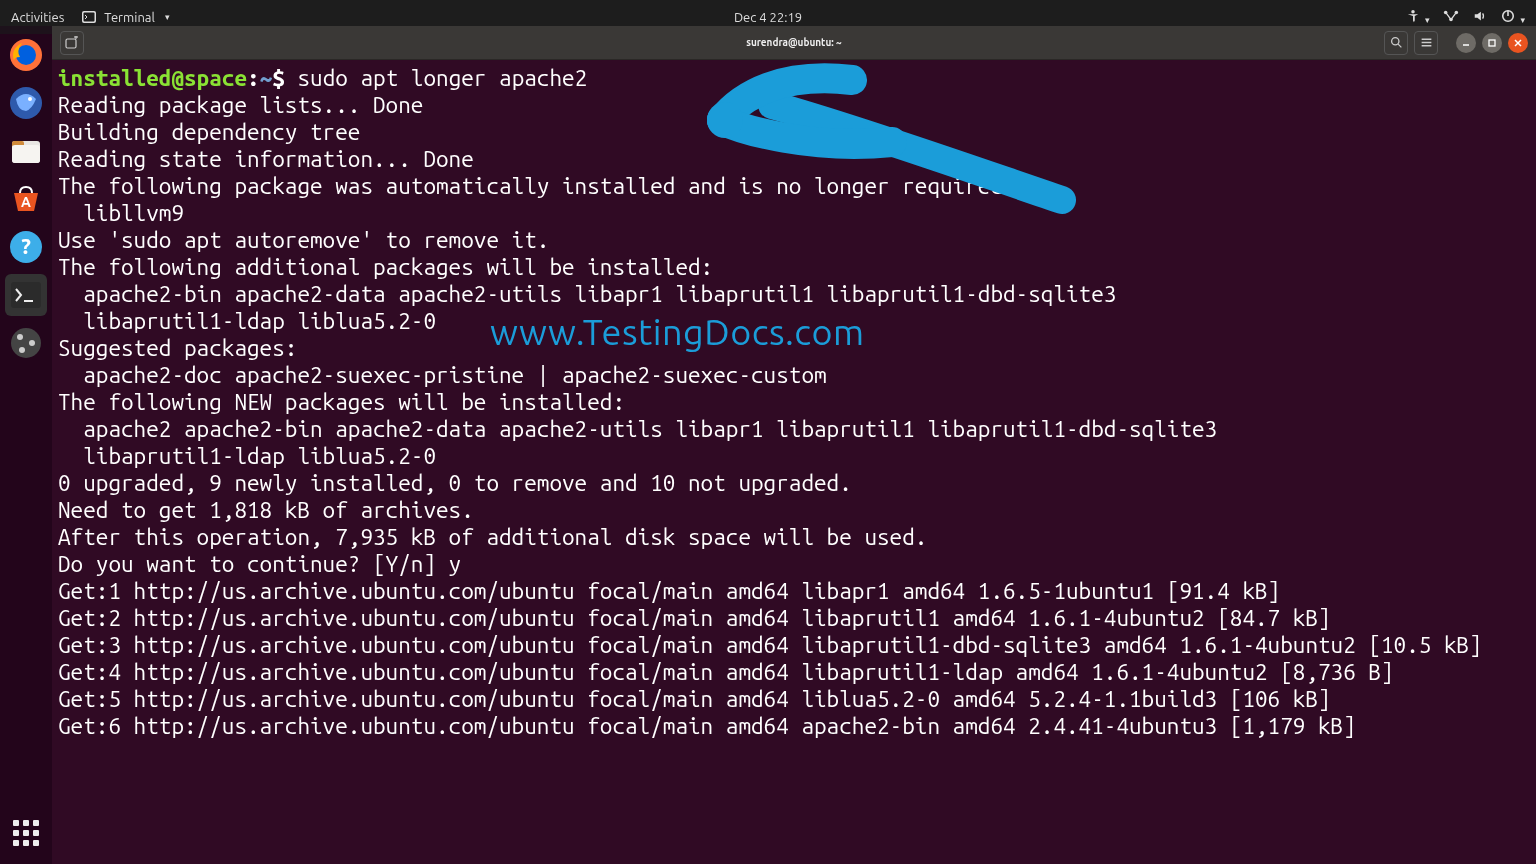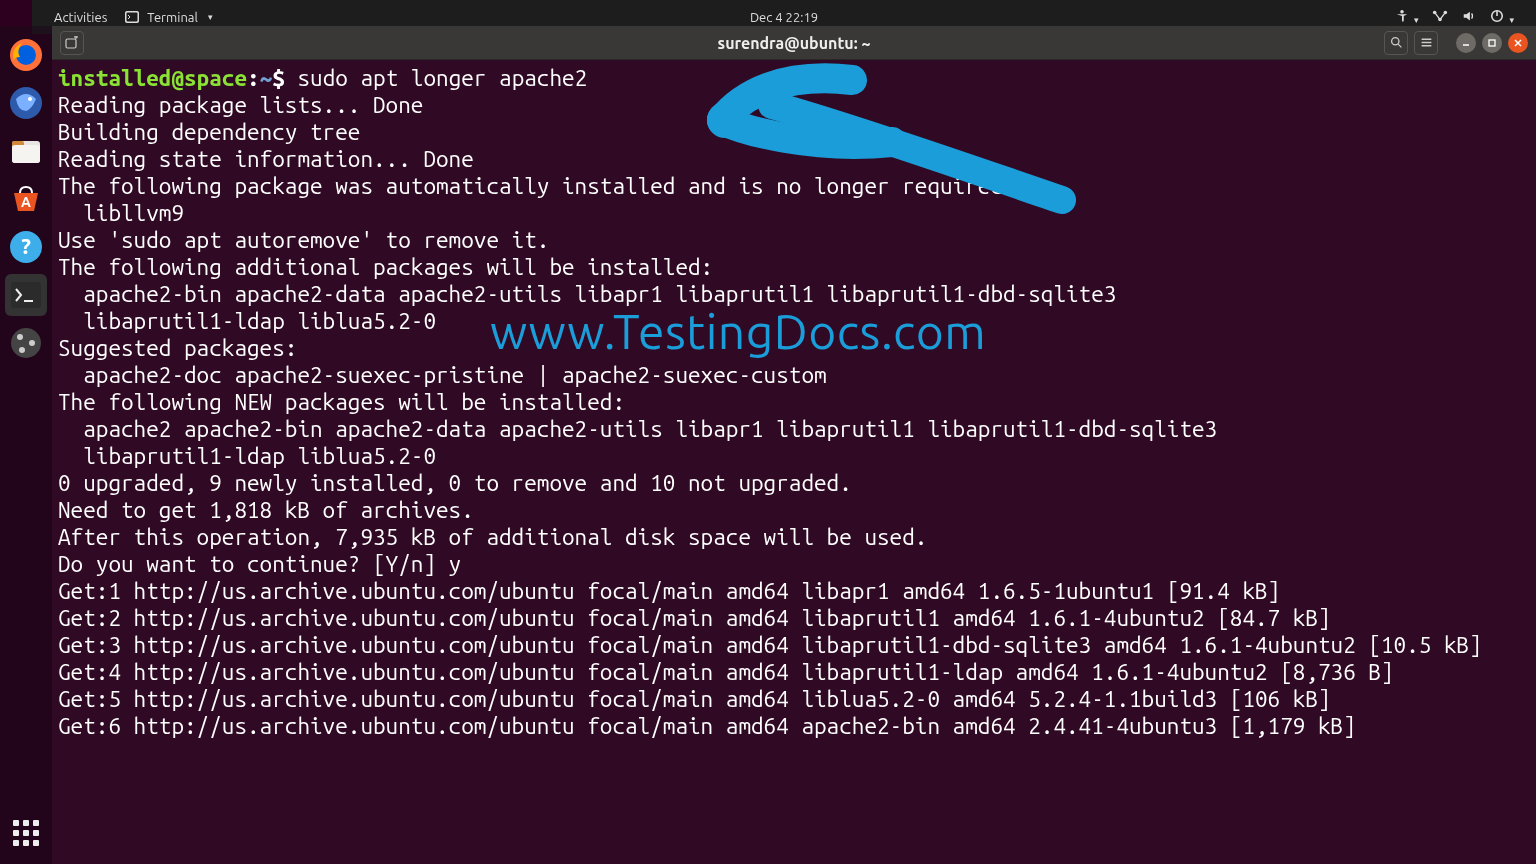--- a/index.html
+++ b/index.html
@@ -2,21 +2,21 @@
 <html><head>
 <meta charset="utf-8">
 <style>
   * { margin: 0; padding: 0; box-sizing: border-box; }
   html, body { width: 1536px; height: 864px; overflow: hidden; font-family: Ubuntu, "Segoe UI", sans-serif; background: #2c001e; }
   
   
   .top-bar {
     height: 34px; background: #1d1d1d; color: #ddd;
     display: flex; align-items: center; font-size: 13px;
-    padding: 0 22px; position: relative; margin-left: 32px;
+    padding: 0 11px; position: relative;
   }
   .top-bar .left { display: flex; align-items: center; gap: 18px; }
   .top-bar .center { position: absolute; left: 50%; transform: translateX(-50%); }
   .top-bar .right { margin-left: auto; display: flex; align-items: center; gap: 14px; }
   .top-bar .menu { display: flex; align-items: center; gap: 8px; }
   .top-bar svg { fill: #ddd; }
   .tri { font-size: 9px; margin-left: 2px; color:#ddd;}
   
   
   .dock {
@@ -47,21 +47,21 @@
   .titlebar {
     height: 34px; background: #3a3836; color: #eee;
     display: flex; align-items: center; padding: 0 8px;
     border-bottom: 1px solid #2a2826;
     position: relative;
   }
   .titlebar .newtab {
     width: 24px; height: 24px; border: 1px solid #555; border-radius: 4px;
     display:flex;align-items:center;justify-content:center;font-size:14px;color:#ccc;
   }
-  .titlebar .title { position:absolute; left:50%; transform:translateX(-50%); font-weight:600; font-size:16px;}
+  .titlebar .title { position:absolute; left:50%; transform:translateX(-50%); font-weight:600; font-size:10px;}
   .titlebar .right-btns { margin-left:auto; display:flex; align-items:center; gap:6px;}
   .tbtn { width:24px;height:24px;border:1px solid #555;border-radius:4px;display:flex;align-items:center;justify-content:center;color:#ccc;font-size:13px;background:#3a3836;}
   .winbtn { width:20px;height:20px;border-radius:50%;display:flex;align-items:center;justify-content:center;font-size:11px;color:#222;}
   .winbtn.min{background:#6e6b66;color:#fff;}
   .winbtn.max{background:#6e6b66;color:#fff;}
   .winbtn.close{background:#e95420;color:#fff;}
   
   .term {
     flex:1; padding: 4px 6px 0 6px;
     font-family: "Ubuntu Mono","DejaVu Sans Mono",monospace;
@@ -73,21 +73,21 @@
   .prompt-host { color: #8ae234; font-weight: bold; }
   .prompt-colon { color: #fff; font-weight:bold;}
   .prompt-path { color: #729fcf; font-weight: bold; }
   .prompt-dollar { color: #fff; font-weight:bold;}
   
   
   .arrow-annot {
     position:absolute; pointer-events:none;
   }
   .watermark {
-    position:absolute; color:#1b9dd9; font-size:48px; font-weight:400;
+    position:absolute; color:#1b9dd9; font-size:36px; font-weight:400;
     top: 258px; left: 438px; letter-spacing:0.5px;
     font-family: Ubuntu, sans-serif;
   }
 </style>
 </head>
 <body>
 
 <div class="top-bar">
   <div class="left">
     <span>Activities</span>

